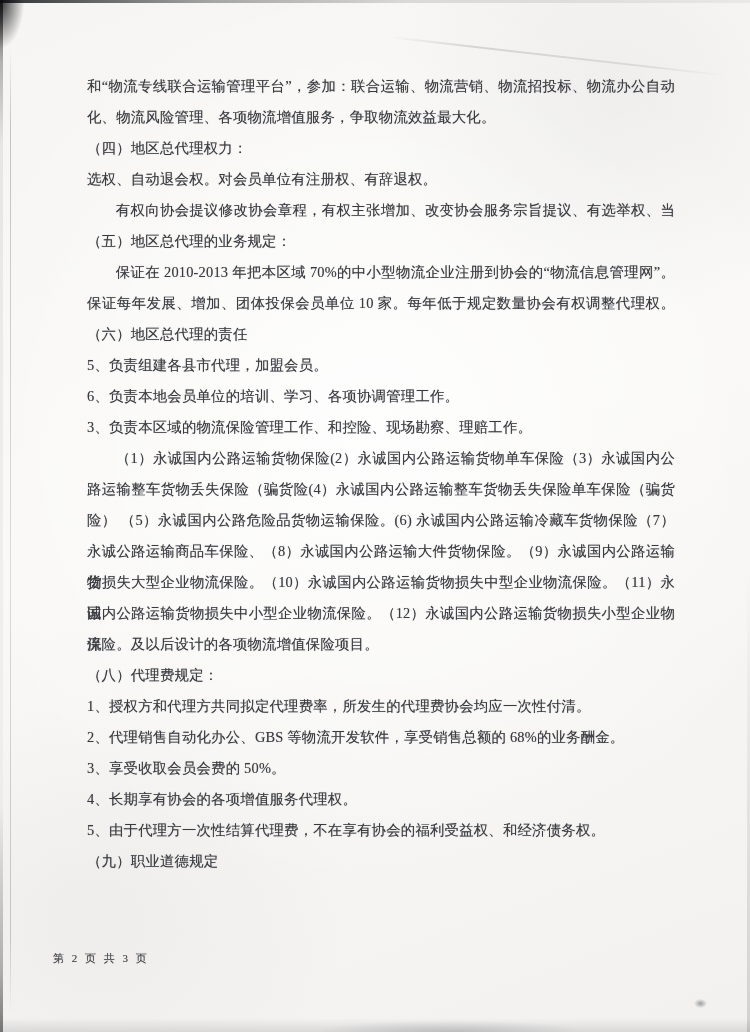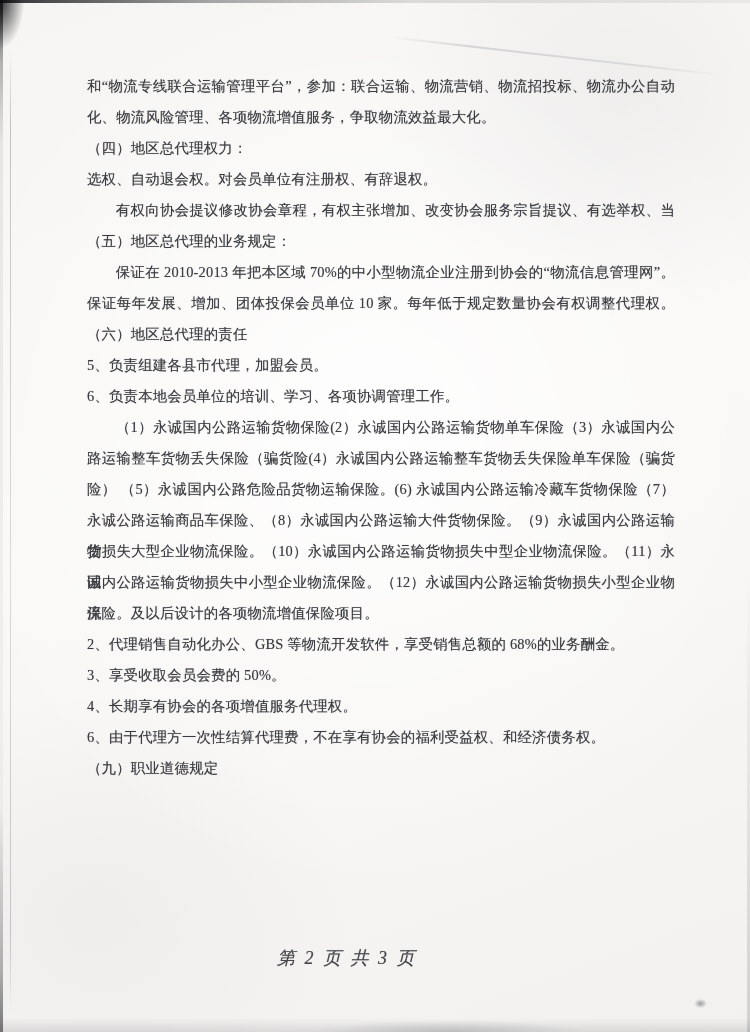--- a/index.html
+++ b/index.html
@@ -33,23 +33,23 @@
   .edge-right{position:absolute;top:55%;right:0;width:3px;height:45%;
     background:linear-gradient(to bottom, rgba(40,40,48,0), rgba(40,40,48,0.16));}
   
   .doc{position:absolute;left:87px;top:71px;width:588px;
     font-size:14.4px;line-height:31px;color:#3a3b40;letter-spacing:0.2px;
     text-shadow:0 0 0.8px rgba(58,59,64,0.5);}
   .ln{height:31px;text-align:left;font-family:Liberation Serif, serif;}
   .ln.fill{text-align:justify;text-align-last:justify;}
   .ln.ind{text-indent:2em;}
   .footer{position:absolute;top:948px;left:87px;width:588px;height:20px;
-    text-align:center;transform:translateX(-34px);
-    font-size:18px;line-height:20px;letter-spacing:2.5px;color:#46474c;
-    text-shadow:0 0 0.7px rgba(70,71,76,0.5);font-style:italic;}
+    transform:translateX(-34px);
+    font-size:11px;line-height:20px;letter-spacing:2.5px;color:#46474c;
+    text-shadow:0 0 0.7px rgba(70,71,76,0.5);}
 </style>
 </head>
 <body>
 
 <div class="page">
 
   <div class="edge-top"></div>
   <div class="edge-left"></div>
   <div class="corner-tl"></div>
   <div class="paper-edge-left"></div>
@@ -64,29 +64,32 @@
     <div class="ln">化、物流风险管理、各项物流增值服务，争取物流效益最大化。</div>
     <div class="ln">（四）地区总代理权力：</div>
     <div class="ln">选权、自动退会权。对会员单位有注册权、有辞退权。</div>
     <div class="ln ind fill">有权向协会提议修改协会章程，有权主张增加、改变协会服务宗旨提议、有选举权、当</div>
     <div class="ln">（五）地区总代理的业务规定：</div>
     <div class="ln ind fill">保证在 2010-2013 年把本区域 70%的中小型物流企业注册到协会的“物流信息管理网”。</div>
     <div class="ln fill">保证每年发展、增加、团体投保会员单位 10 家。每年低于规定数量协会有权调整代理权。</div>
     <div class="ln">（六）地区总代理的责任</div>
     <div class="ln">5、负责组建各县市代理，加盟会员。</div>
     <div class="ln">6、负责本地会员单位的培训、学习、各项协调管理工作。</div>
+    <div class="ln">3、负责本区域的物流保险管理工作、和控险、现场勘察、理赔工作。</div>
     <div class="ln ind fill">（1）永诚国内公路运输货物保险(2）永诚国内公路运输货物单车保险（3）永诚国内公</div>
     <div class="ln fill">路运输整车货物丢失保险（骗货险(4）永诚国内公路运输整车货物丢失保险单车保险（骗货</div>
     <div class="ln fill">险） （5）永诚国内公路危险品货物运输保险。(6) 永诚国内公路运输冷藏车货物保险（7）</div>
     <div class="ln fill">永诚公路运输商品车保险、（8）永诚国内公路运输大件货物保险。（9）永诚国内公路运输货</div>
     <div class="ln fill">物损失大型企业物流保险。（10）永诚国内公路运输货物损失中型企业物流保险。（11）永诚</div>
     <div class="ln fill">国内公路运输货物损失中小型企业物流保险。（12）永诚国内公路运输货物损失小型企业物流</div>
     <div class="ln">保险。及以后设计的各项物流增值保险项目。</div>
+    <div class="ln">（八）代理费规定：</div>
+    <div class="ln">1、授权方和代理方共同拟定代理费率，所发生的代理费协会均应一次性付清。</div>
     <div class="ln">2、代理销售自动化办公、GBS 等物流开发软件，享受销售总额的 68%的业务酬金。</div>
     <div class="ln">3、享受收取会员会费的 50%。</div>
     <div class="ln">4、长期享有协会的各项增值服务代理权。</div>
-    <div class="ln">6、由于代理方一次性结算代理费，不在享有协会的福利受益权、和经济债务权。</div>
+    <div class="ln">5、由于代理方一次性结算代理费，不在享有协会的福利受益权、和经济债务权。</div>
     <div class="ln">（九）职业道德规定</div>
   </div>
 
   <div class="footer">第 2 页 共 3 页</div>
 
 </div>
 
 </body></html>

